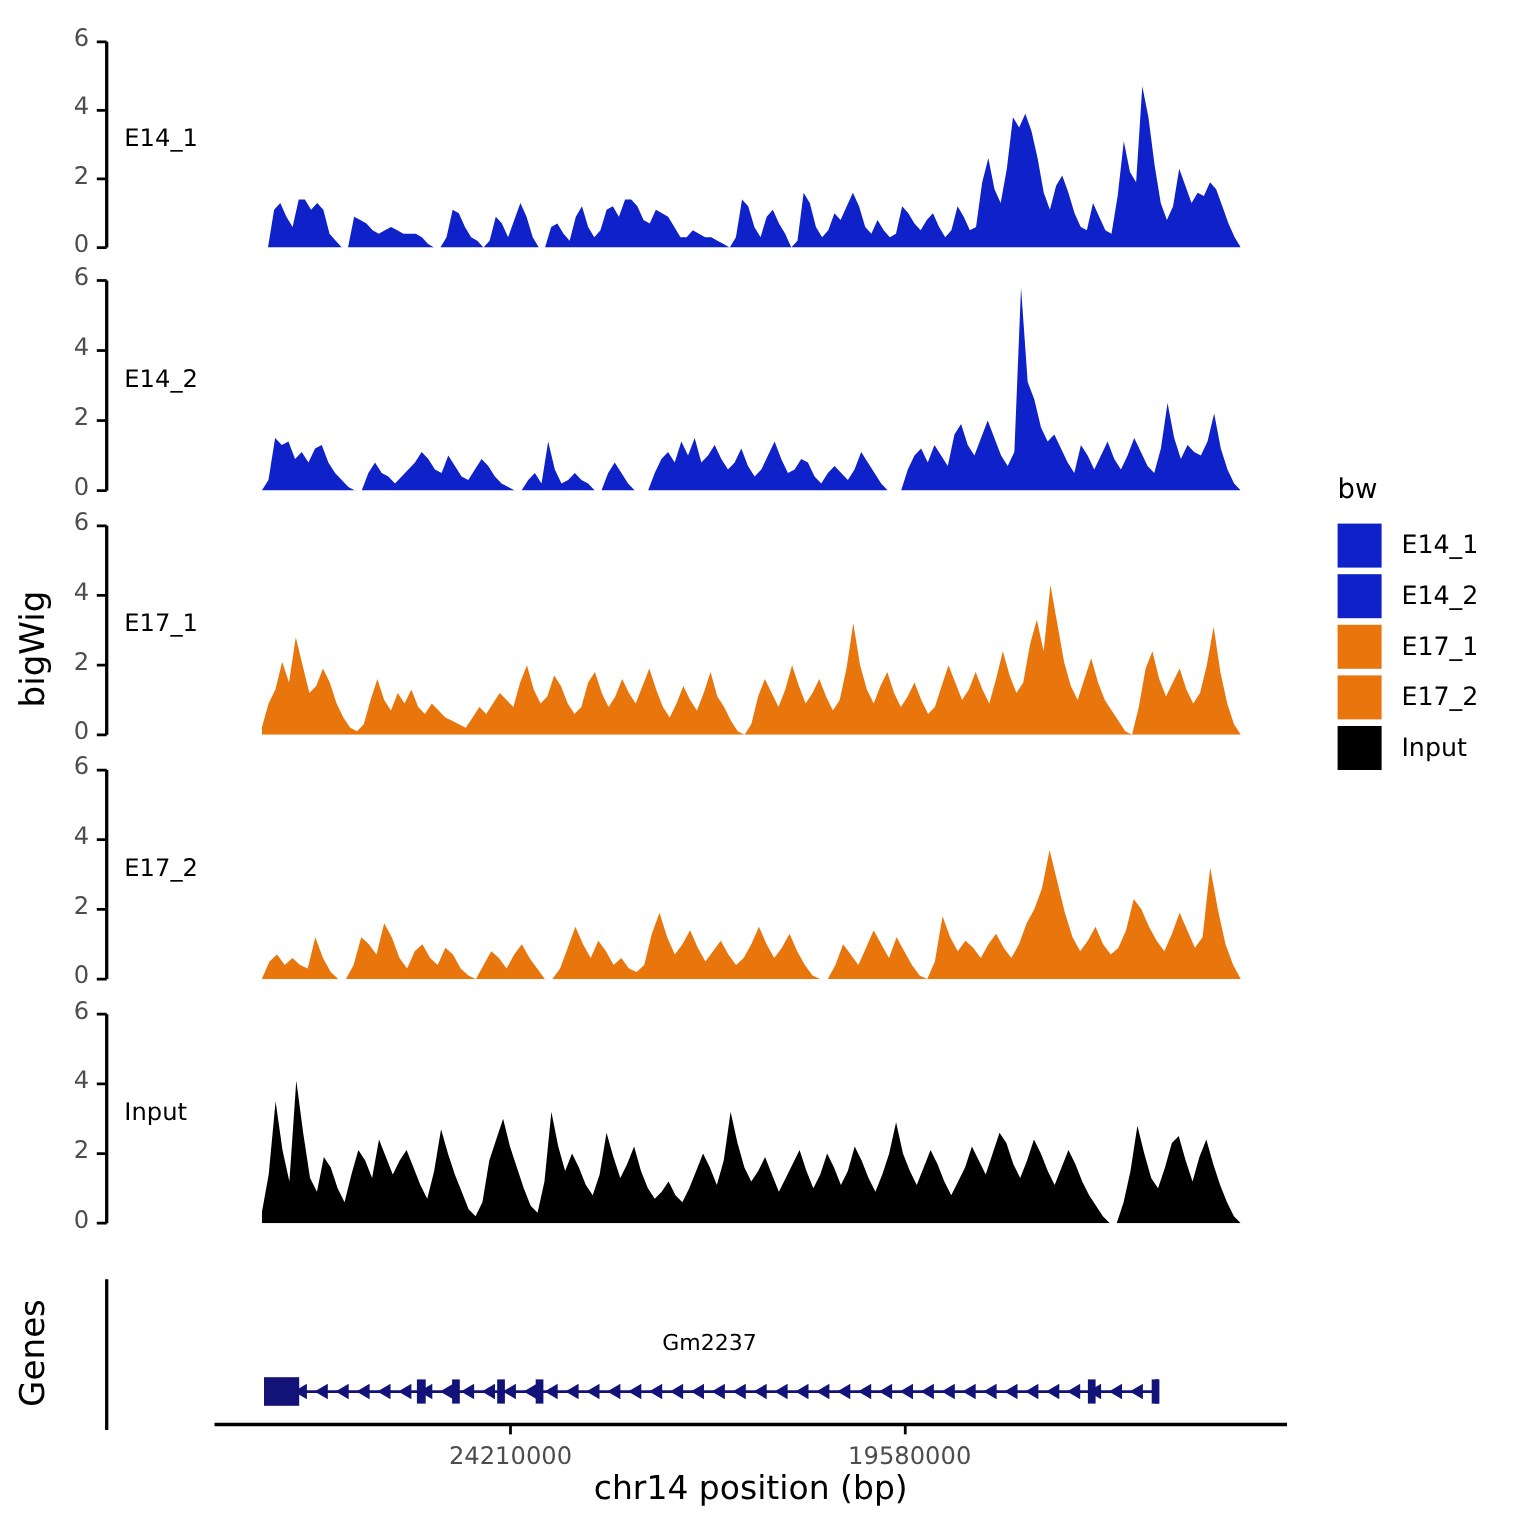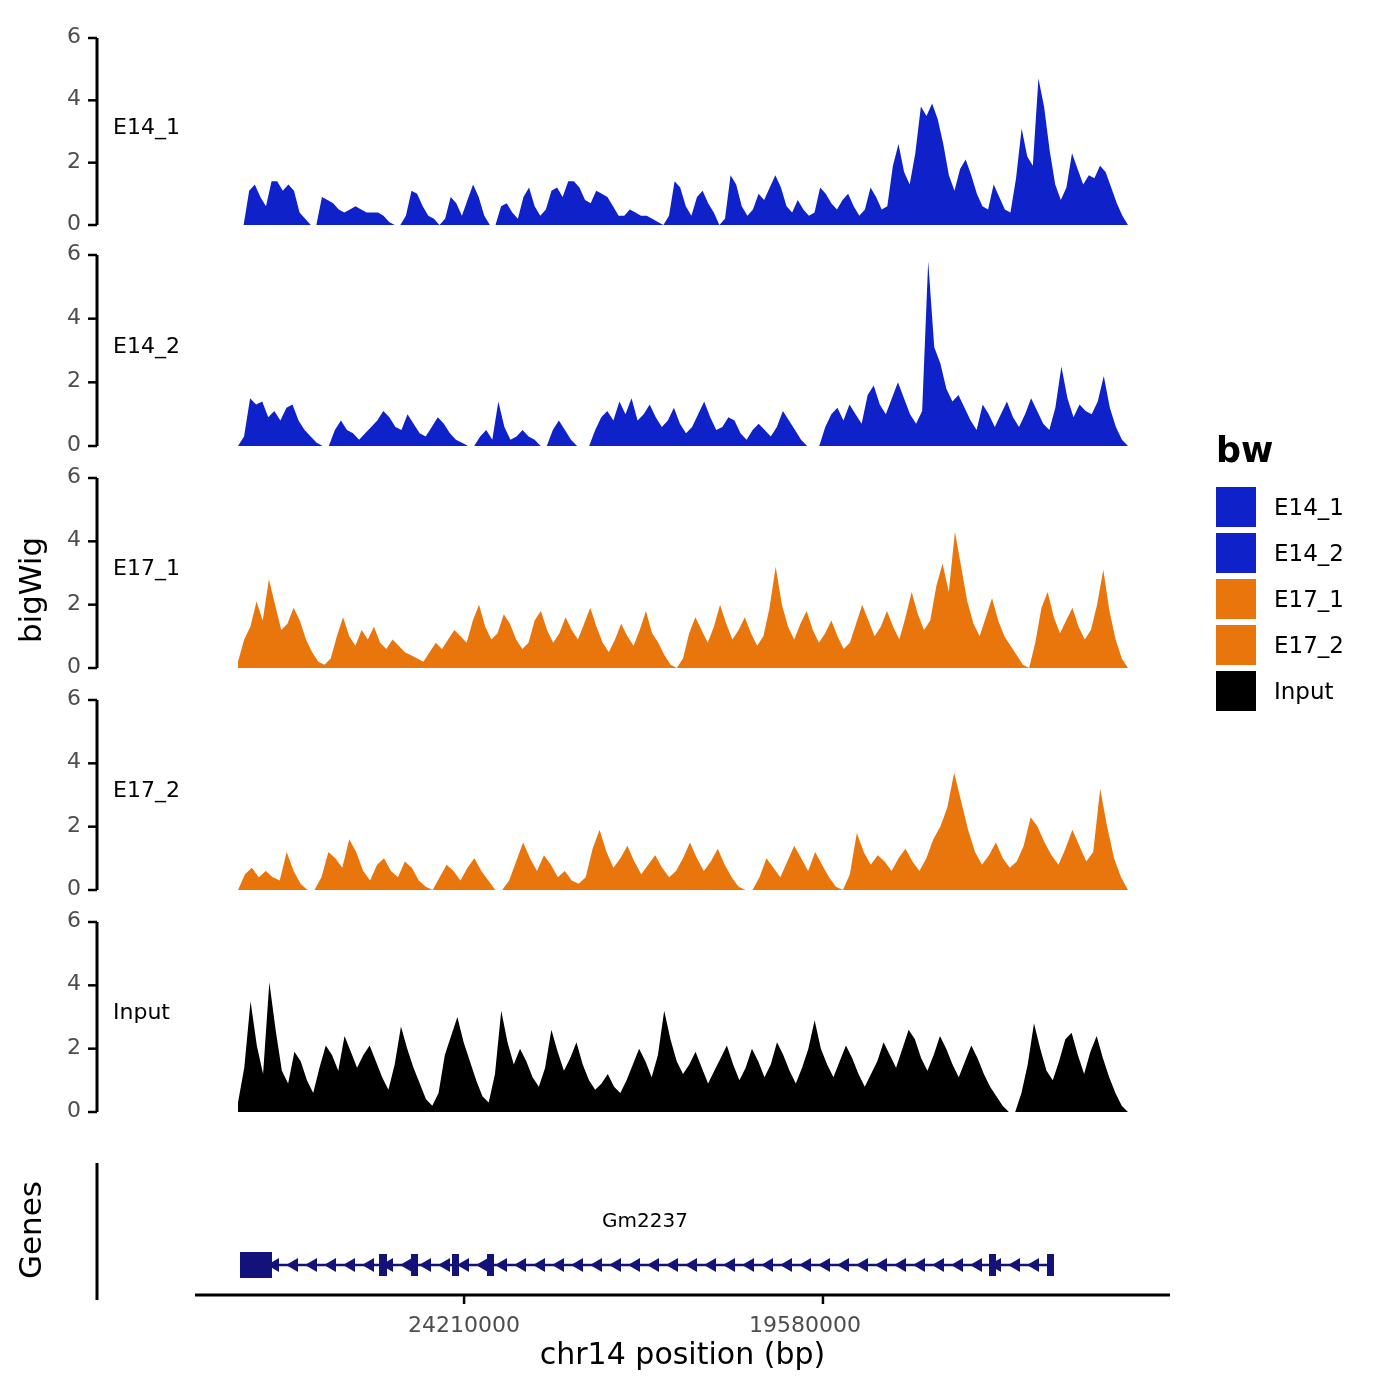--- a/index.html
+++ b/index.html
@@ -32,21 +32,21 @@
   .tick-label{
     position:absolute; font-size:22px; color:#4d4d4d; text-align:right;
     width:40px; right:0;
   }
   .xtick-label{
     position:absolute; font-size:22px; color:#4d4d4d; text-align:center;
     white-space:nowrap; transform:translateX(-50%);
   }
 
   .legend{position:absolute; left:1216px; top:430px; width:180px;}
-  .legend-title{font-size:35px; color:#000; margin-bottom:14px;font-weight:bold;}
+  .legend-title{font-size:25px; color:#000; margin-bottom:14px;}
   .legend-row{display:flex; align-items:center; height:46px;}
   .legend-swatch{width:40px;height:40px;flex:0 0 40px;}
   .legend-label{font-size:23px; color:#000; margin-left:18px; white-space:nowrap;}
 
   .gene-name{
     position:absolute; font-size:20px; color:#000; white-space:nowrap;
     transform:translateX(-50%);
   }
   svg{display:block;}
 </style>
@@ -208,21 +208,21 @@
       <div class="gene-name" style="left: 645px; top: 58px;">Gm2237</div>
     </div>
 
   <div id="xaxis" style="position: absolute; left: 0px; top: 1290px; width: 1400px; height: 60px;">
       <svg width="1400" height="30">
         <line x1="195" x2="1170" y1="5" y2="5" stroke="#000" stroke-width="3"></line>
         <line x1="464.0887096774194" x2="464.0887096774194" y1="5" y2="14" stroke="#000" stroke-width="2.5"></line>
         <line x1="822.9596774193548" x2="822.9596774193548" y1="5" y2="14" stroke="#000" stroke-width="2.5"></line>
       </svg>
       <div class="xtick-label" style="left: 464.089px; top: 22px;">24210000</div>
-      <div class="xtick-label" style="left: 805px; top: 22px;">19580000</div>
+      <div class="xtick-label" style="left: 827px; top: 22px;">19580000</div>
     </div>
 
   <div class="axis-title-x">chr14 position (bp)</div>
 
   <div class="legend">
     <div class="legend-title">bw</div>
     <div id="legend-items">
         <div class="legend-row">
           <div class="legend-swatch" style="background: rgb(15, 33, 200);"></div>
           <div class="legend-label">E14_1</div>

